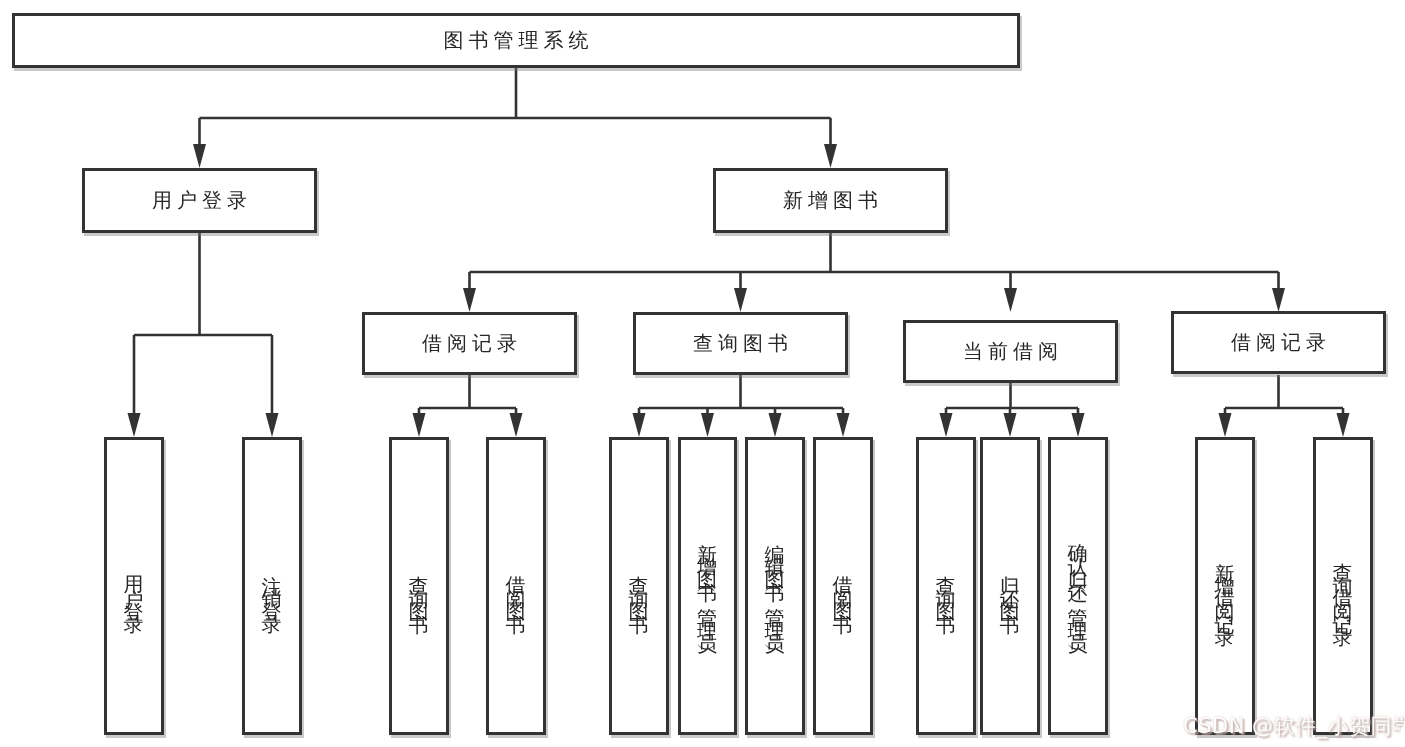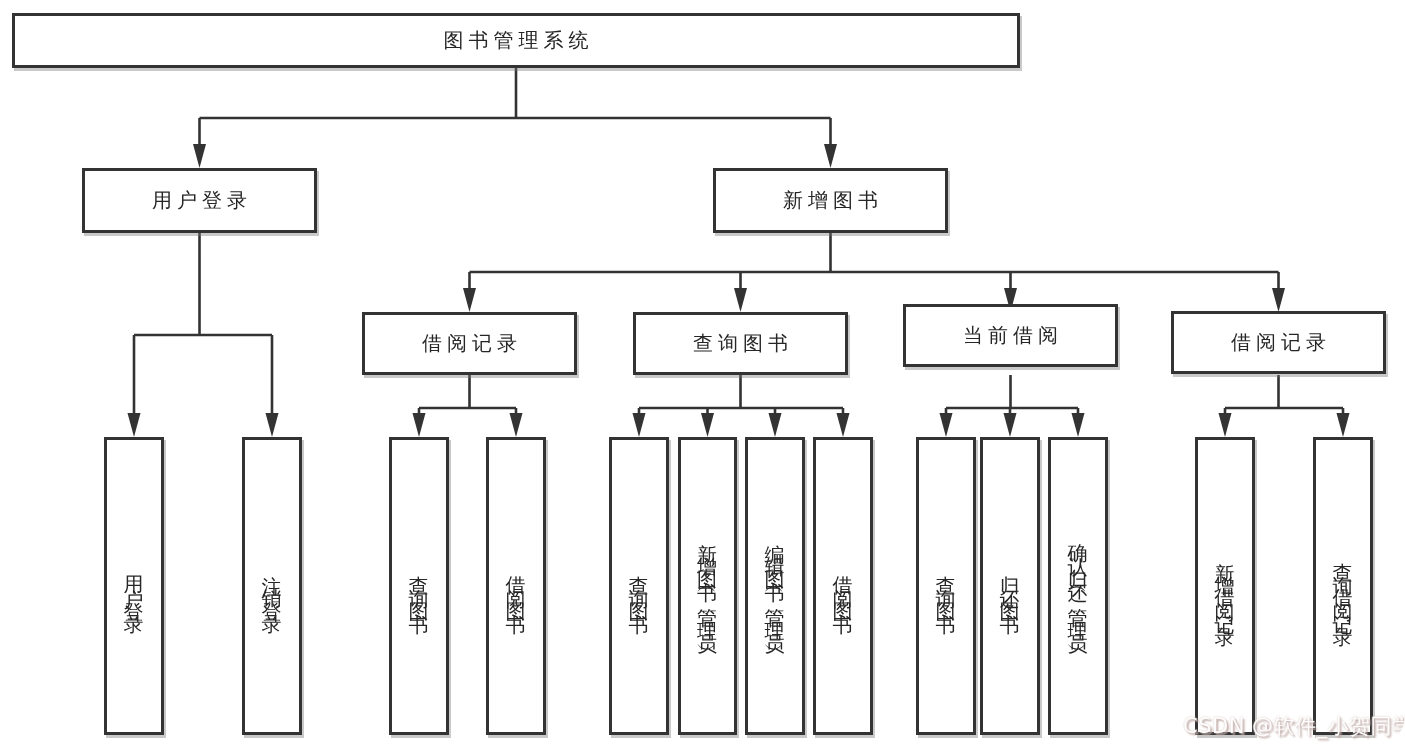--- a/index.html
+++ b/index.html
@@ -97,21 +97,21 @@
     </g>
   </svg>
 
   <div class="node hnode" style="left:12px;top:13px;width:1008px;height:55px">图书管理系统</div>
 
   <div class="node hnode" style="left:82px;top:168px;width:235px;height:65px">用户登录</div>
   <div class="node hnode" style="left:713px;top:168px;width:235px;height:65px">新增图书</div>
 
   <div class="node hnode" style="left:362px;top:312px;width:215px;height:63px">借阅记录</div>
   <div class="node hnode" style="left:633px;top:312px;width:215px;height:63px">查询图书</div>
-  <div class="node hnode" style="left:903px;top:304px;width:215px;height:63px">当前借阅</div>
+  <div class="node hnode" style="left:903px;top:320px;width:215px;height:63px">当前借阅</div>
   <div class="node hnode" style="left:1171px;top:311px;width:215px;height:63px">借阅记录</div>
 
   <div class="node vnode" style="left:104px;top:437px;width:60px;height:298px">用户登录</div>
   <div class="node vnode" style="left:242px;top:437px;width:60px;height:298px">注销登录</div>
 
   <div class="node vnode" style="left:389px;top:437px;width:60px;height:298px">查询图书</div>
   <div class="node vnode" style="left:486px;top:437px;width:60px;height:298px">借阅图书</div>
 
   <div class="node vnode" style="left:609px;top:437px;width:60px;height:298px">查询图书</div>
   <div class="node vnode" style="left:678px;top:437px;width:59px;height:298px">新增图书（管理员）</div>

